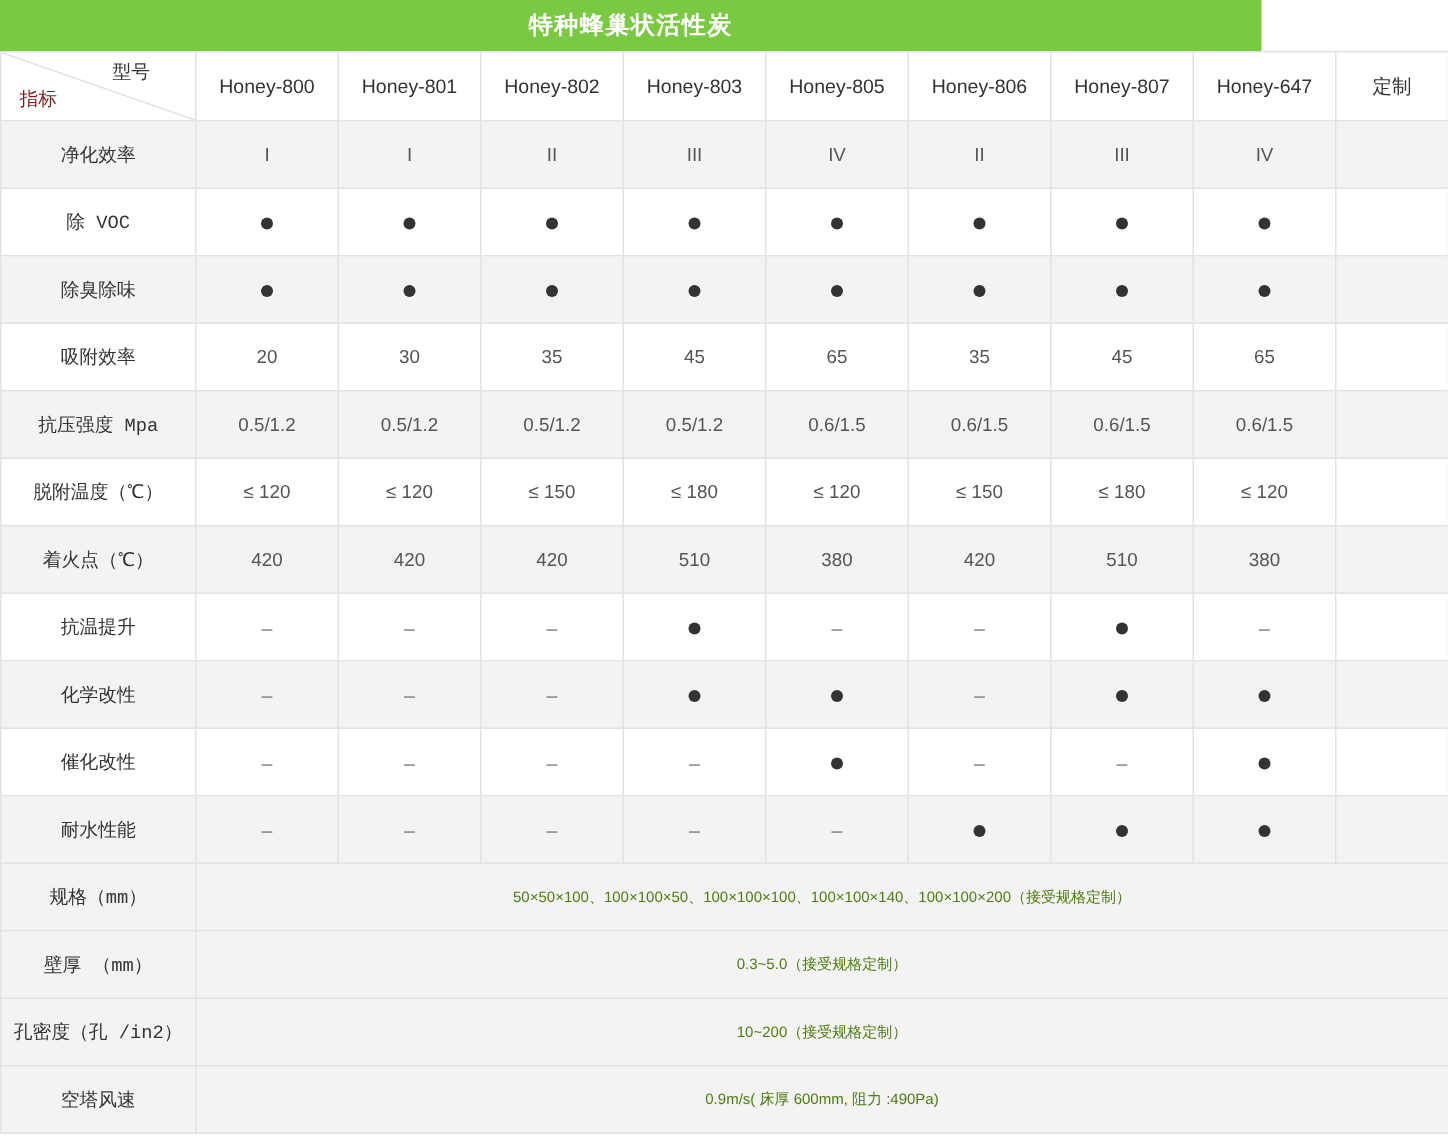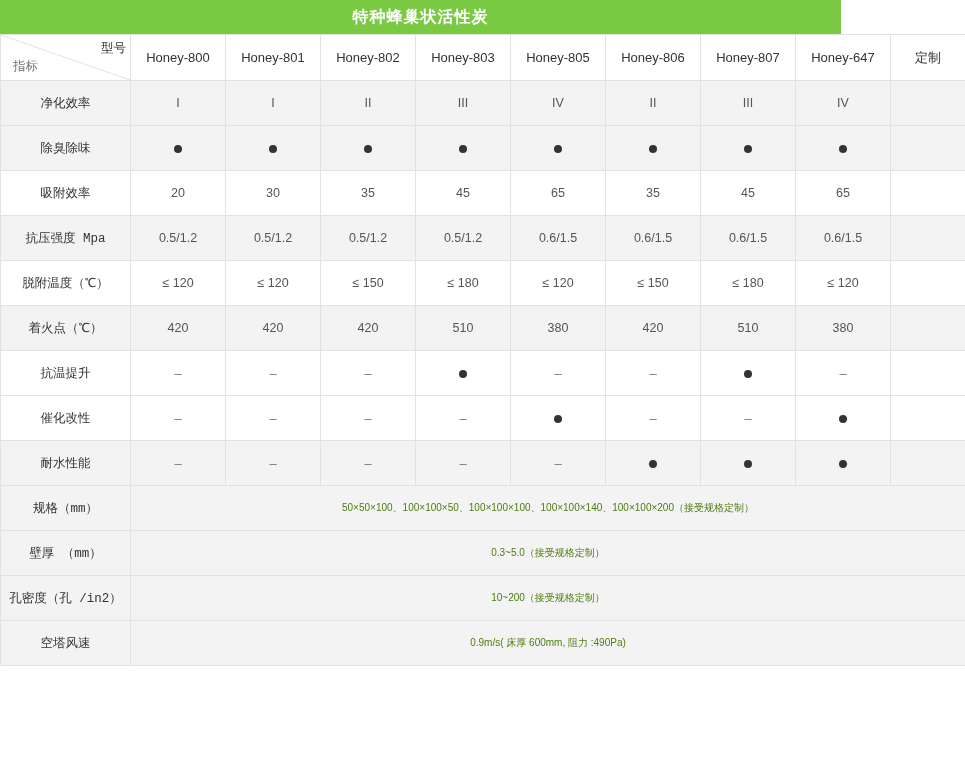--- a/index.html
+++ b/index.html
@@ -56,32 +56,32 @@
     height: 46px;
   }
   .corner .diag {
     position: absolute;
     left: 0; top: 0;
     width: 100%; height: 100%;
     pointer-events: none;
   }
   .corner .lbl-top {
     position: absolute;
-    right: 4px;
+    right: 30px;
     top: 5px;
     font-size: 12.5px;
     color: #333;
     text-align: right;
   }
   .corner .lbl-bot {
     position: absolute;
     left: 12px;
     bottom: 5px;
     font-size: 12.5px;
-    color: #737373;
+    color: #7f1d1d;
   }
   .model-head {
     font-size: 13px;
     color: #333;
     height: 46px;
   }
   .row-label {
     height: 45px;
     color: #333;
     font-size: 12.5px;
@@ -162,20 +162,32 @@
           <td class="cell">I</td>
           <td class="cell">I</td>
           <td class="cell">II</td>
           <td class="cell">III</td>
           <td class="cell">IV</td>
           <td class="cell">II</td>
           <td class="cell">III</td>
           <td class="cell">IV</td>
           <td class="cell"></td>
         </tr>
+        <tr class="plain">
+          <td class="row-label">除 VOC</td>
+          <td class="cell"><span class="dot"></span></td>
+          <td class="cell"><span class="dot"></span></td>
+          <td class="cell"><span class="dot"></span></td>
+          <td class="cell"><span class="dot"></span></td>
+          <td class="cell"><span class="dot"></span></td>
+          <td class="cell"><span class="dot"></span></td>
+          <td class="cell"><span class="dot"></span></td>
+          <td class="cell"><span class="dot"></span></td>
+          <td class="cell"></td>
+        </tr>
         <tr class="shade">
           <td class="row-label">除臭除味</td>
           <td class="cell"><span class="dot"></span></td>
           <td class="cell"><span class="dot"></span></td>
           <td class="cell"><span class="dot"></span></td>
           <td class="cell"><span class="dot"></span></td>
           <td class="cell"><span class="dot"></span></td>
           <td class="cell"><span class="dot"></span></td>
           <td class="cell"><span class="dot"></span></td>
           <td class="cell"><span class="dot"></span></td>
@@ -234,20 +246,32 @@
           <td class="cell"><span class="dash">–</span></td>
           <td class="cell"><span class="dash">–</span></td>
           <td class="cell"><span class="dash">–</span></td>
           <td class="cell"><span class="dot"></span></td>
           <td class="cell"><span class="dash">–</span></td>
           <td class="cell"><span class="dash">–</span></td>
           <td class="cell"><span class="dot"></span></td>
           <td class="cell"><span class="dash">–</span></td>
           <td class="cell"></td>
         </tr>
+        <tr class="shade">
+          <td class="row-label">化学改性</td>
+          <td class="cell"><span class="dash">–</span></td>
+          <td class="cell"><span class="dash">–</span></td>
+          <td class="cell"><span class="dash">–</span></td>
+          <td class="cell"><span class="dot"></span></td>
+          <td class="cell"><span class="dot"></span></td>
+          <td class="cell"><span class="dash">–</span></td>
+          <td class="cell"><span class="dot"></span></td>
+          <td class="cell"><span class="dot"></span></td>
+          <td class="cell"></td>
+        </tr>
         <tr class="plain">
           <td class="row-label">催化改性</td>
           <td class="cell"><span class="dash">–</span></td>
           <td class="cell"><span class="dash">–</span></td>
           <td class="cell"><span class="dash">–</span></td>
           <td class="cell"><span class="dash">–</span></td>
           <td class="cell"><span class="dot"></span></td>
           <td class="cell"><span class="dash">–</span></td>
           <td class="cell"><span class="dash">–</span></td>
           <td class="cell"><span class="dot"></span></td>

